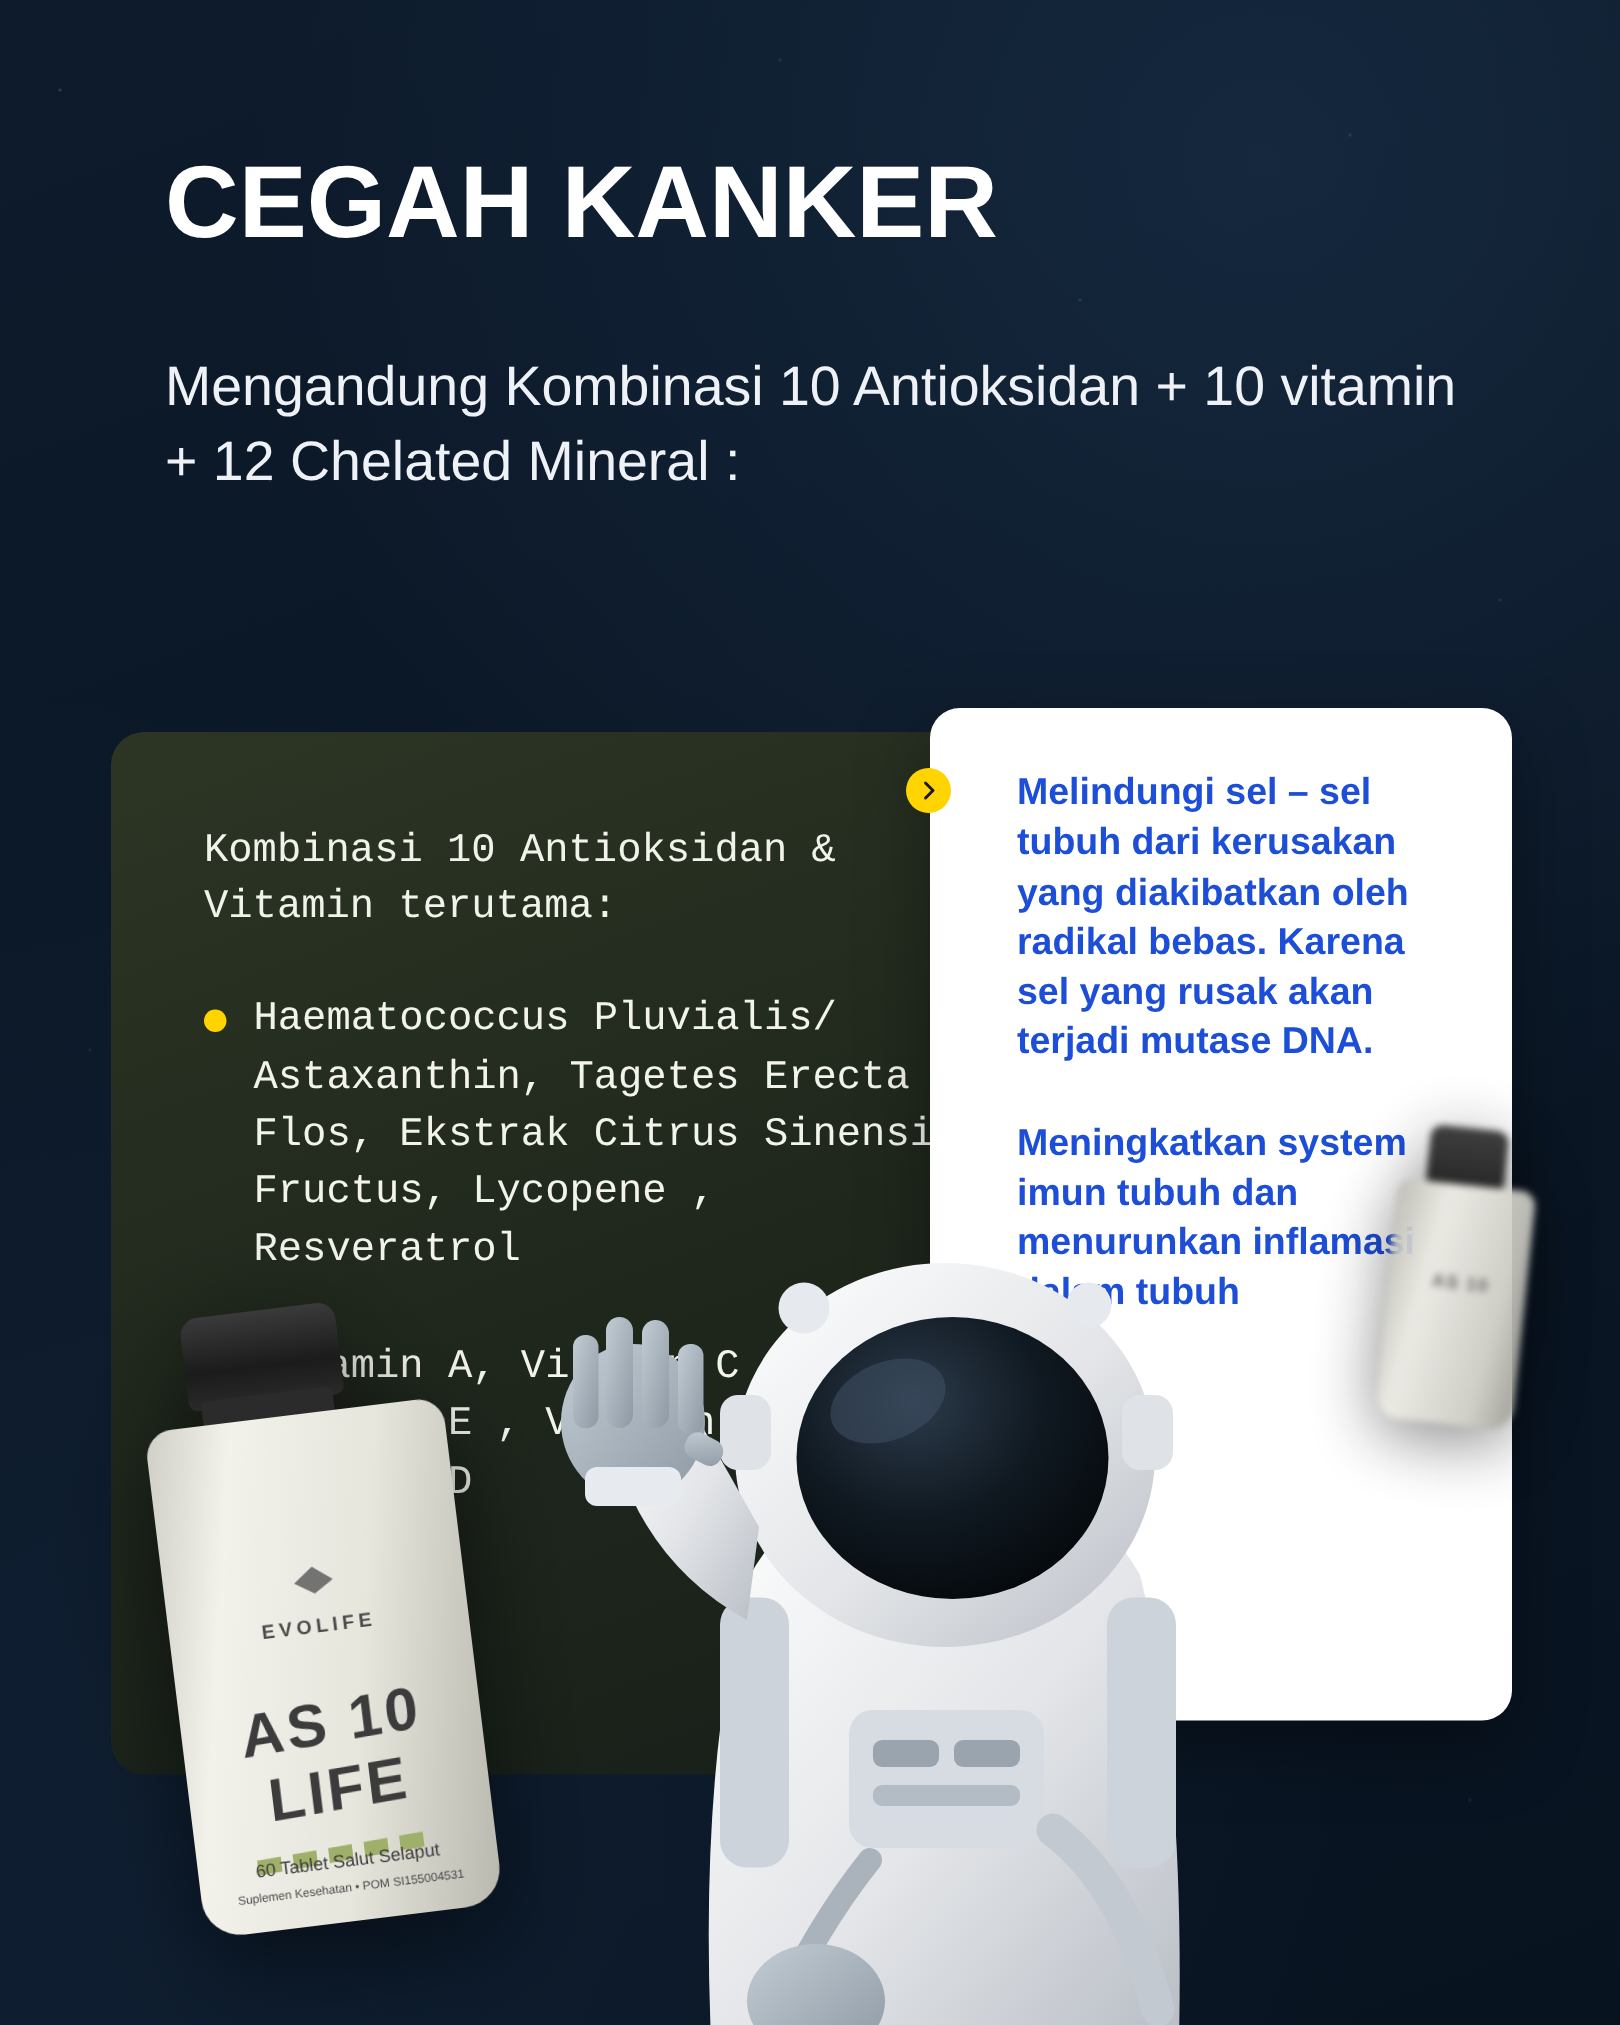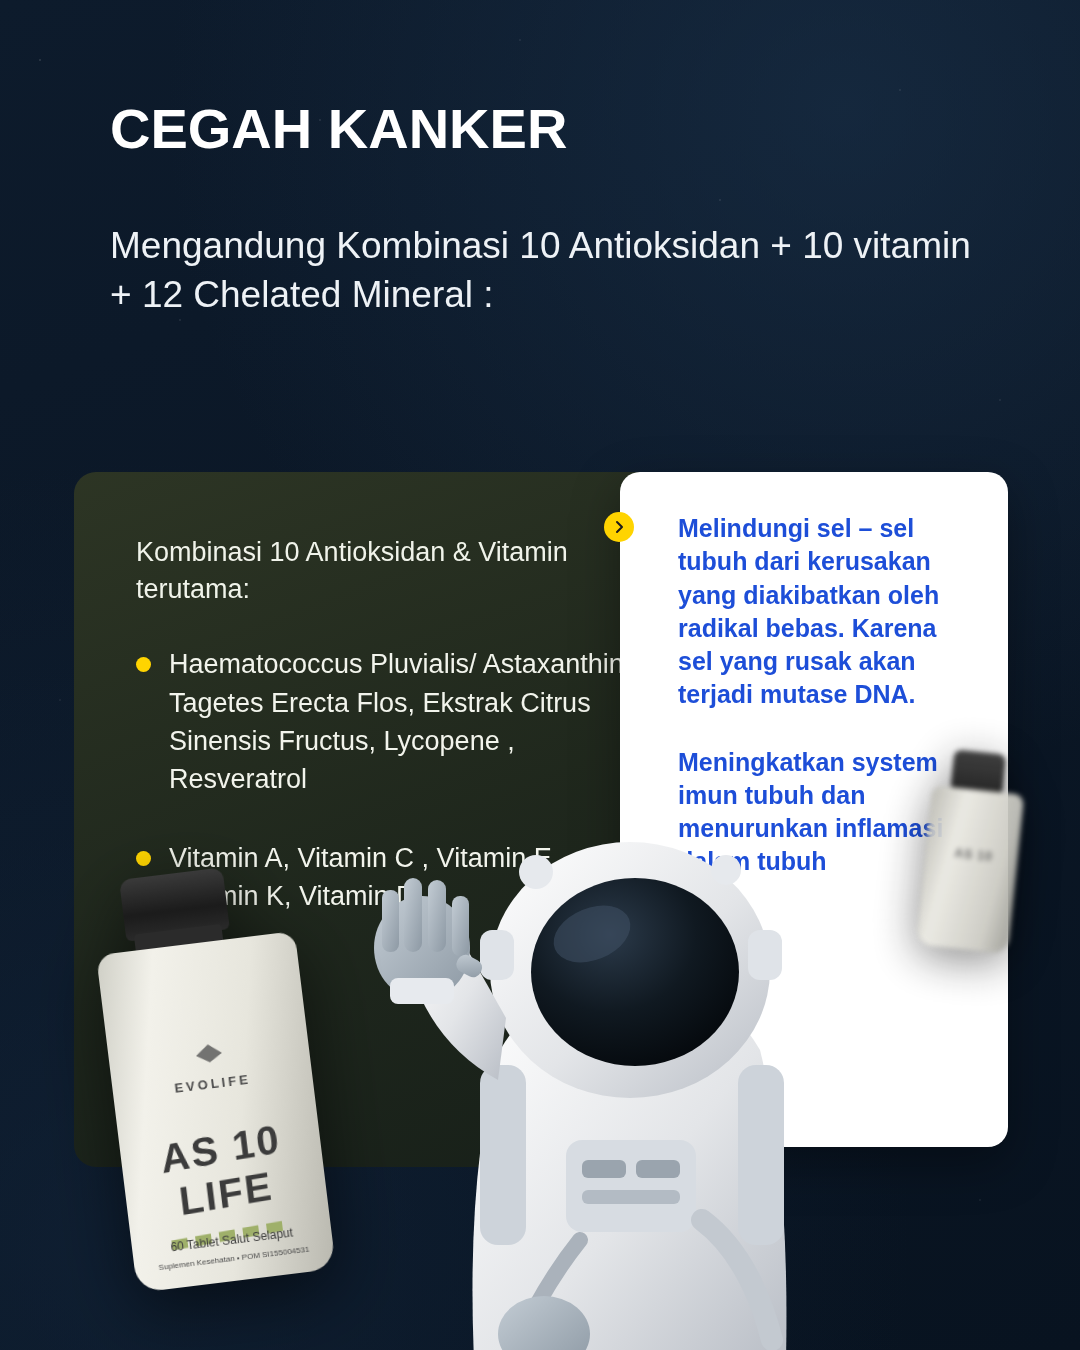--- a/index.html
+++ b/index.html
@@ -39,43 +39,44 @@
     position: absolute; left: 110px; top: 92px; right: 80px;
   }
   .title-line1 {
     font-size: 68px;
     font-weight: 700;
     color: #ffffff;
     letter-spacing: -1px;
     line-height: 1.05;
   }
   .title-line2 {
-    font-size: 56px;
+    font-size: 68px;
     font-weight: 800;
     color: #ffffff;
     letter-spacing: 0px;
     line-height: 1.05;
     margin-top: 8px;
   }
   .subtitle {
     margin-top: 62px;
     font-size: 37px;
     line-height: 1.33;
     color: #eef2f6;
     font-weight: 400;
     max-width: 890px;
   }
 
   
   .panel-left {
     position: absolute;
-    left: 74px; top: 472px;
+    left: 74px; top: 488px;
     width: 610px; height: 695px;
     background: linear-gradient(160deg, rgba(46,54,36,0.96) 0%, rgba(32,40,28,0.95) 55%, rgba(24,32,24,0.95) 100%);
     border-radius: 22px;
+    font-family: Liberation Mono, monospace;
   }
   .panel-left-inner {
     padding: 62px 40px 0 62px;
   }
   .left-heading {
     font-size: 27px;
     line-height: 1.36;
     color: #f0f3ea;
     font-weight: 400;
     margin-bottom: 38px;

